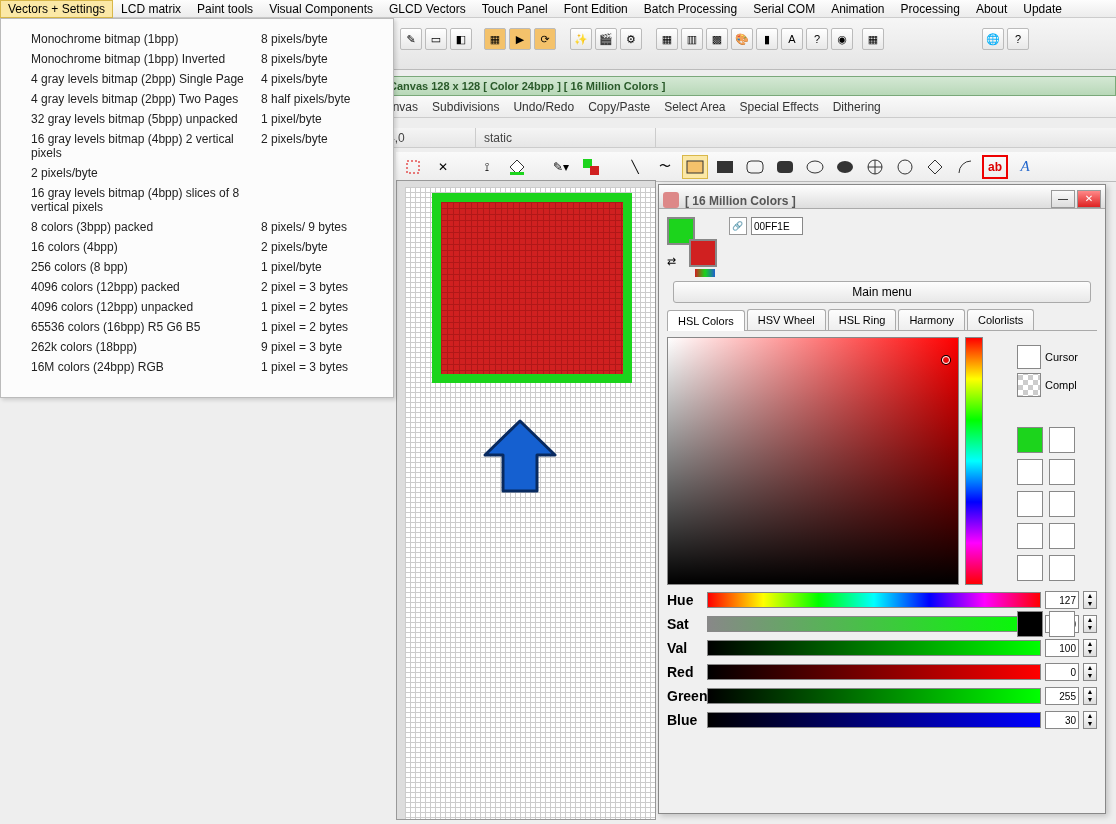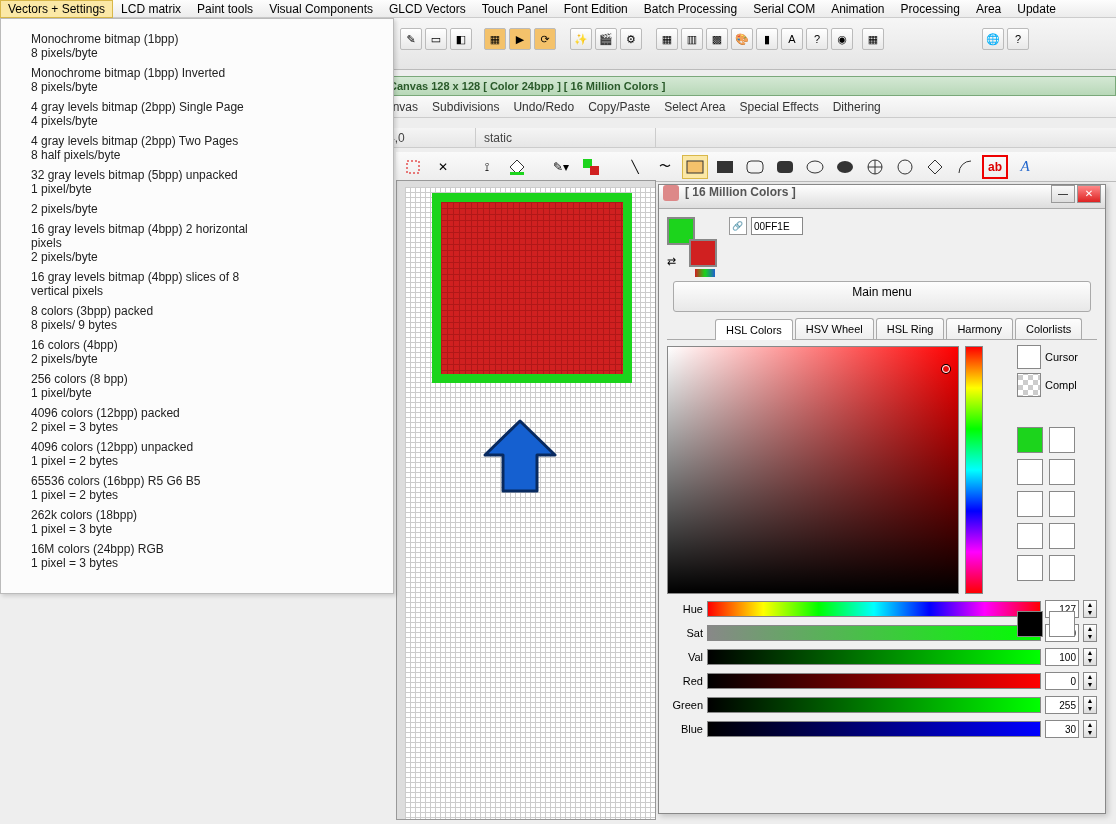--- a/index.html
+++ b/index.html
@@ -30,62 +30,62 @@
 .ts-btn { width:26px; height:24px; border:1px solid transparent; display:flex; align-items:center; justify-content:center; }
 .ts-btn.sel { background:#fbe8a6; border:1px solid #d9b84a; }
 .ts-btn.red-sel { border:2px solid #e00; }
 
 
 .dropdown { position:absolute; left:0; top:18px; width:394px; background:#fcfcfc; border:1px solid #bbb; box-shadow:2px 2px 4px rgba(0,0,0,.15); z-index:50; padding:10px 0 20px 0; }
 .dd-row { display:flex; padding:3px 10px 3px 30px; font-size:12px; color:#222; cursor:default; }
 .dd-row .c1 { width:230px; }
 .dd-row .c2 { }
 .dd-row.sel::before { content:"●"; color:#3070c0; position:absolute; left:10px; font-size:9px; }
-.dd-row { position:relative;flex-direction:column; }
+.dd-row { position:relative; }
 
 
 .canvas-wrap { position:absolute; left:396px; top:180px; width:260px; height:640px; background:#ddd; border:1px solid #999; overflow:hidden; }
 .canvas-grid { position:absolute; left:8px; top:6px; width:260px; height:640px;
   background-image:linear-gradient(#ccc 1px,transparent 1px),linear-gradient(90deg,#ccc 1px,transparent 1px);
   background-size:5px 5px; background-color:#fff; }
 .green-rect { position:absolute; left:35px; top:12px; width:200px; height:190px; background:#1cd41c; }
 .red-rect { position:absolute; left:44px; top:21px; width:182px; height:172px; background:#d02020;
   background-image:linear-gradient(#b01818 1px,transparent 1px),linear-gradient(90deg,#b01818 1px,transparent 1px);
   background-size:6px 6px; }
 .arrow { position:absolute; left:78px; top:232px; }
 
 
 .cwin { position:absolute; left:658px; top:184px; width:448px; height:630px; background:#f0f0f0; border:1px solid #888; box-shadow:2px 2px 6px rgba(0,0,0,.2); }
-.cwin-title { background:linear-gradient(#fff,#ddd); height:24px; display:flex; align-items:flex-start; padding:0 4px; border-bottom:1px solid #aaa; }
+.cwin-title { background:linear-gradient(#fff,#ddd); height:24px; display:flex; align-items:flex-end; padding:0 4px; border-bottom:1px solid #aaa; }
 .cwin-title .ticon { width:16px; height:16px; background:#d88; border-radius:3px; margin-right:6px; }
 .cwin-title .ttext { flex:1; font-weight:bold; color:#555; }
 .cwin-title .wbtn { width:24px; height:18px; background:linear-gradient(#fafafa,#ddd); border:1px solid #999; margin-left:2px; text-align:center; line-height:15px; font-size:10px; }
 .cwin-title .wclose { background:linear-gradient(#f88,#d22); color:#fff; }
 
 .cwin-body { padding:8px; }
 .swatch-row { display:flex; align-items:flex-start; gap:4px; margin-bottom:6px; }
 .sw-big { width:28px; height:28px; border:2px solid #888; }
 .sw-icon { width:18px; height:18px; border:1px solid #999; display:flex; align-items:center; justify-content:center; font-size:9px; background:#fff; }
 .hex-input { width:52px; height:18px; border:1px solid #888; font-size:10px; padding:0 2px; background:#fff; }
 
-.mainmenu-btn { width:418px; height:31px; background:linear-gradient(#fdfdfd,#e8e8e8); border:1px solid #aaa; border-radius:3px; text-align:center; line-height:20px; margin:6px auto; }
+.mainmenu-btn { width:418px; height:22px; background:linear-gradient(#fdfdfd,#e8e8e8); border:1px solid #aaa; border-radius:3px; text-align:center; line-height:20px; margin:6px auto; }
 
 .ctabs { display:flex; border-bottom:1px solid #aaa; margin-top:4px; }
 .ctab { padding:4px 10px; border:1px solid #aaa; border-bottom:none; background:linear-gradient(#fdfdfd,#eee); margin-right:2px; font-size:11px; border-radius:3px 3px 0 0; cursor:default; }
-.ctab.active { background:#fff; font-weight:normal; position:relative; top:1px;margin-left:48px; }
+.ctab.active { background:#fff; font-weight:normal; position:relative; top:1px; }
 
 .picker-wrap { display:flex; gap:6px; margin-top:6px; }
 .sv-box { width:292px; height:248px; position:relative; border:1px solid #888;
   background:linear-gradient(to top,#000,transparent),linear-gradient(to right,#fff,#f00); }
 .sv-cursor { position:absolute; width:8px; height:8px; border:1px solid #fff; border-radius:50%; right:8px; top:18px; box-shadow:0 0 0 1px #000; }
 .hue-bar { width:18px; height:248px; border:1px solid #888;
   background:linear-gradient(to bottom,#f00,#ff0,#0f0,#0ff,#00f,#f0f,#f00); }
 
 .slider-row { display:flex; align-items:center; margin-top:6px; gap:4px; }
-.slider-row label { width:36px; font-weight:normal; text-align:right; font-size:11px; }
+.slider-row label { width:36px; font-weight:bold; text-align:left; font-size:14px; }
 .slider-bar { flex:1; height:16px; border:1px solid #888; }
 .slider-spin { width:34px; height:18px; border:1px solid #888; font-size:10px; text-align:right; padding-right:2px; background:#fff; }
 .spin-btns { width:14px; height:18px; border:1px solid #888; background:linear-gradient(#fff,#ddd); font-size:7px; line-height:8px; text-align:center; }
 .rpal { position:absolute; left:358px; top:148px; width:82px;margin-top:12px; }
 .rpal-item { display:flex; align-items:center; gap:4px; margin-bottom:4px; }
 .rpal-sw { width:24px; height:24px; border:1px solid #888; background:#fff; }
 .rpal-lbl { font-size:11px; }
 .pal-grid { display:grid; grid-template-columns:26px 26px; gap:6px; margin-top:8px; }
 .pal-cell { width:26px; height:26px; border:1px solid #888; background:#fff; }
 
@@ -98,21 +98,21 @@
   <div class="mitem">LCD matrix</div>
   <div class="mitem">Paint tools</div>
   <div class="mitem">Visual Components</div>
   <div class="mitem">GLCD Vectors</div>
   <div class="mitem">Touch Panel</div>
   <div class="mitem">Font Edition</div>
   <div class="mitem">Batch Processing</div>
   <div class="mitem">Serial COM</div>
   <div class="mitem">Animation</div>
   <div class="mitem">Processing</div>
-  <div class="mitem">Area</div>
+  <div class="mitem">About</div>
   <div class="mitem">Update</div>
 </div>
 
 <div class="dropdown" id="dd">
     <div class="dd-row">
       <span class="c1">Monochrome  bitmap (1bpp)</span>
       <span class="c2">8 pixels/byte</span>
     </div>
     <div class="dd-row">
       <span class="c1">Monochrome  bitmap (1bpp)   Inverted</span>
@@ -124,24 +124,24 @@
     </div>
     <div class="dd-row">
       <span class="c1">4 gray levels bitmap (2bpp)  Two Pages</span>
       <span class="c2">8 half pixels/byte</span>
     </div>
     <div class="dd-row">
       <span class="c1">32 gray levels bitmap (5bpp) unpacked</span>
       <span class="c2">1 pixel/byte</span>
     </div>
     <div class="dd-row">
+      <span class="c1">16 gray levels bitmap (4bpp) 2 vertical pixels</span>
       <span class="c2">2 pixels/byte</span>
     </div>
     <div class="dd-row">
-      <span class="c1">16 gray levels bitmap (4bpp) 2 horizontal pixels</span>
       <span class="c2">2 pixels/byte</span>
     </div>
     <div class="dd-row">
       <span class="c1">16 gray levels bitmap (4bpp) slices of 8 vertical pixels</span>
       <span class="c2"></span>
     </div>
     <div class="dd-row">
       <span class="c1">8 colors (3bpp) packed</span>
       <span class="c2">8 pixels/ 9 bytes</span>
     </div>
@@ -160,21 +160,21 @@
     <div class="dd-row">
       <span class="c1">4096 colors (12bpp) unpacked</span>
       <span class="c2">1 pixel = 2 bytes</span>
     </div>
     <div class="dd-row">
       <span class="c1">65536 colors (16bpp) R5 G6 B5</span>
       <span class="c2">1 pixel = 2 bytes</span>
     </div>
     <div class="dd-row">
       <span class="c1">262k colors (18bpp)</span>
-      <span class="c2">1 pixel = 3 byte</span>
+      <span class="c2">9 pixel = 3 byte</span>
     </div>
     <div class="dd-row">
       <span class="c1">16M colors (24bpp) RGB</span>
       <span class="c2">1 pixel = 3 bytes</span>
     </div>
   </div>
 
 <div class="toolbar">
   <div class="tb-group" style="left:400px;">
     <div class="tb-btn">✎</div>

